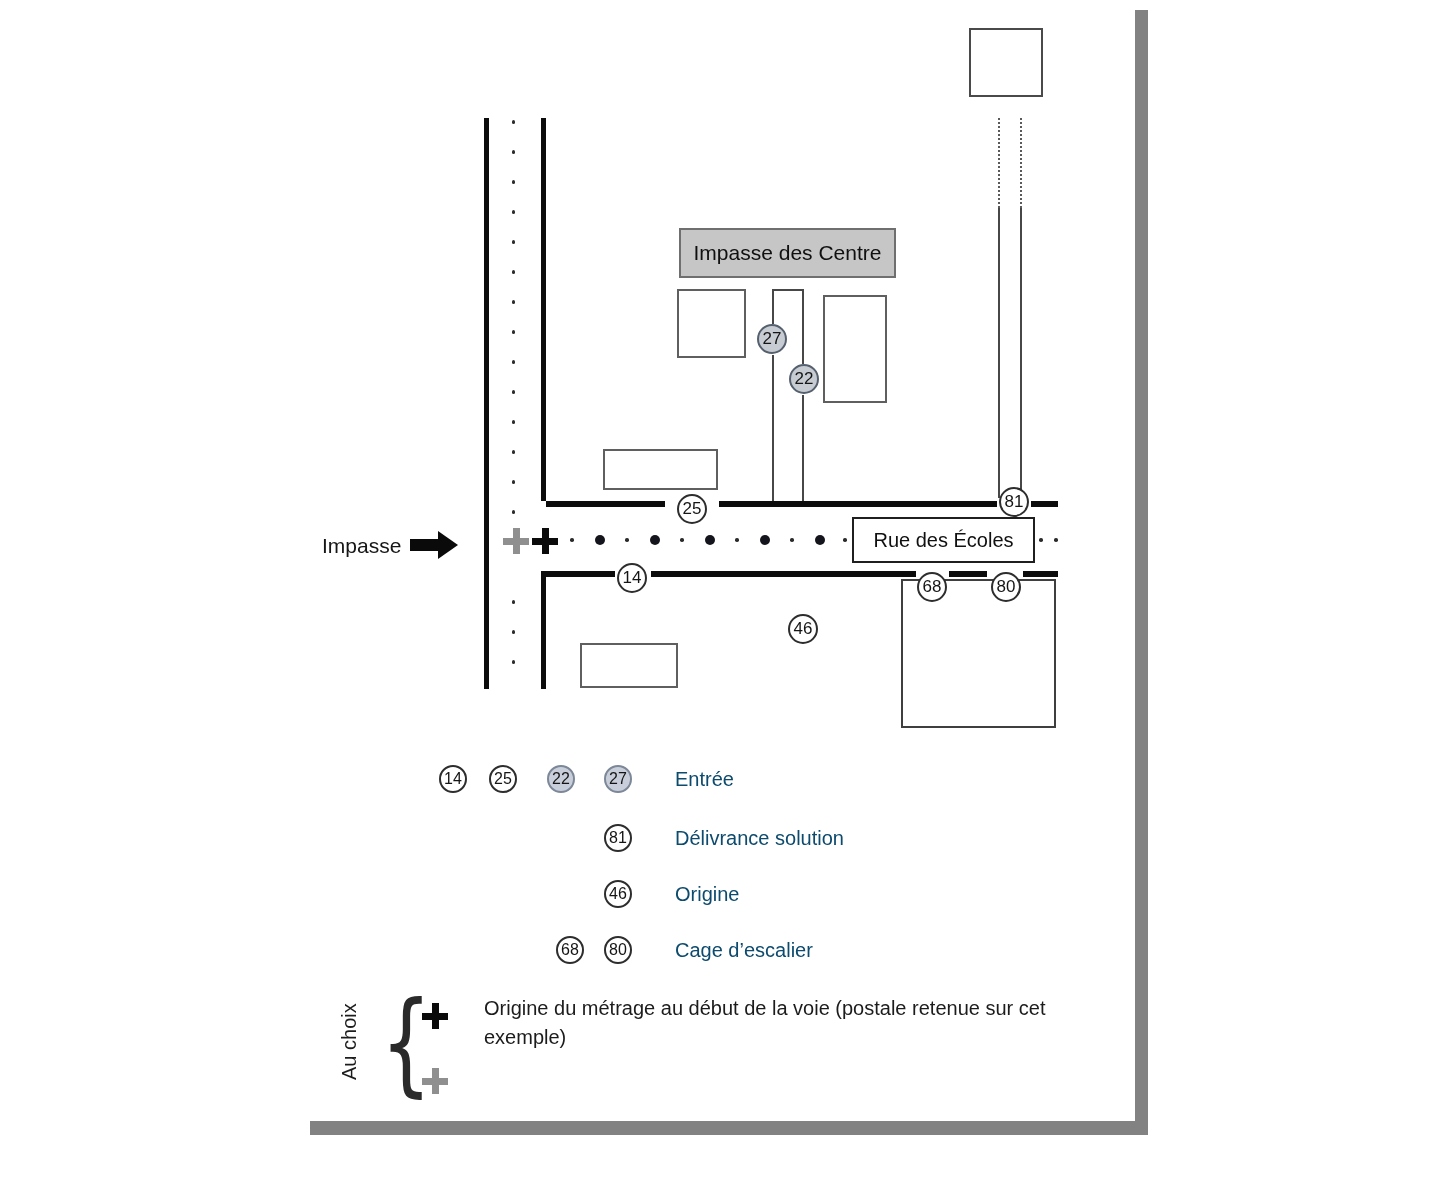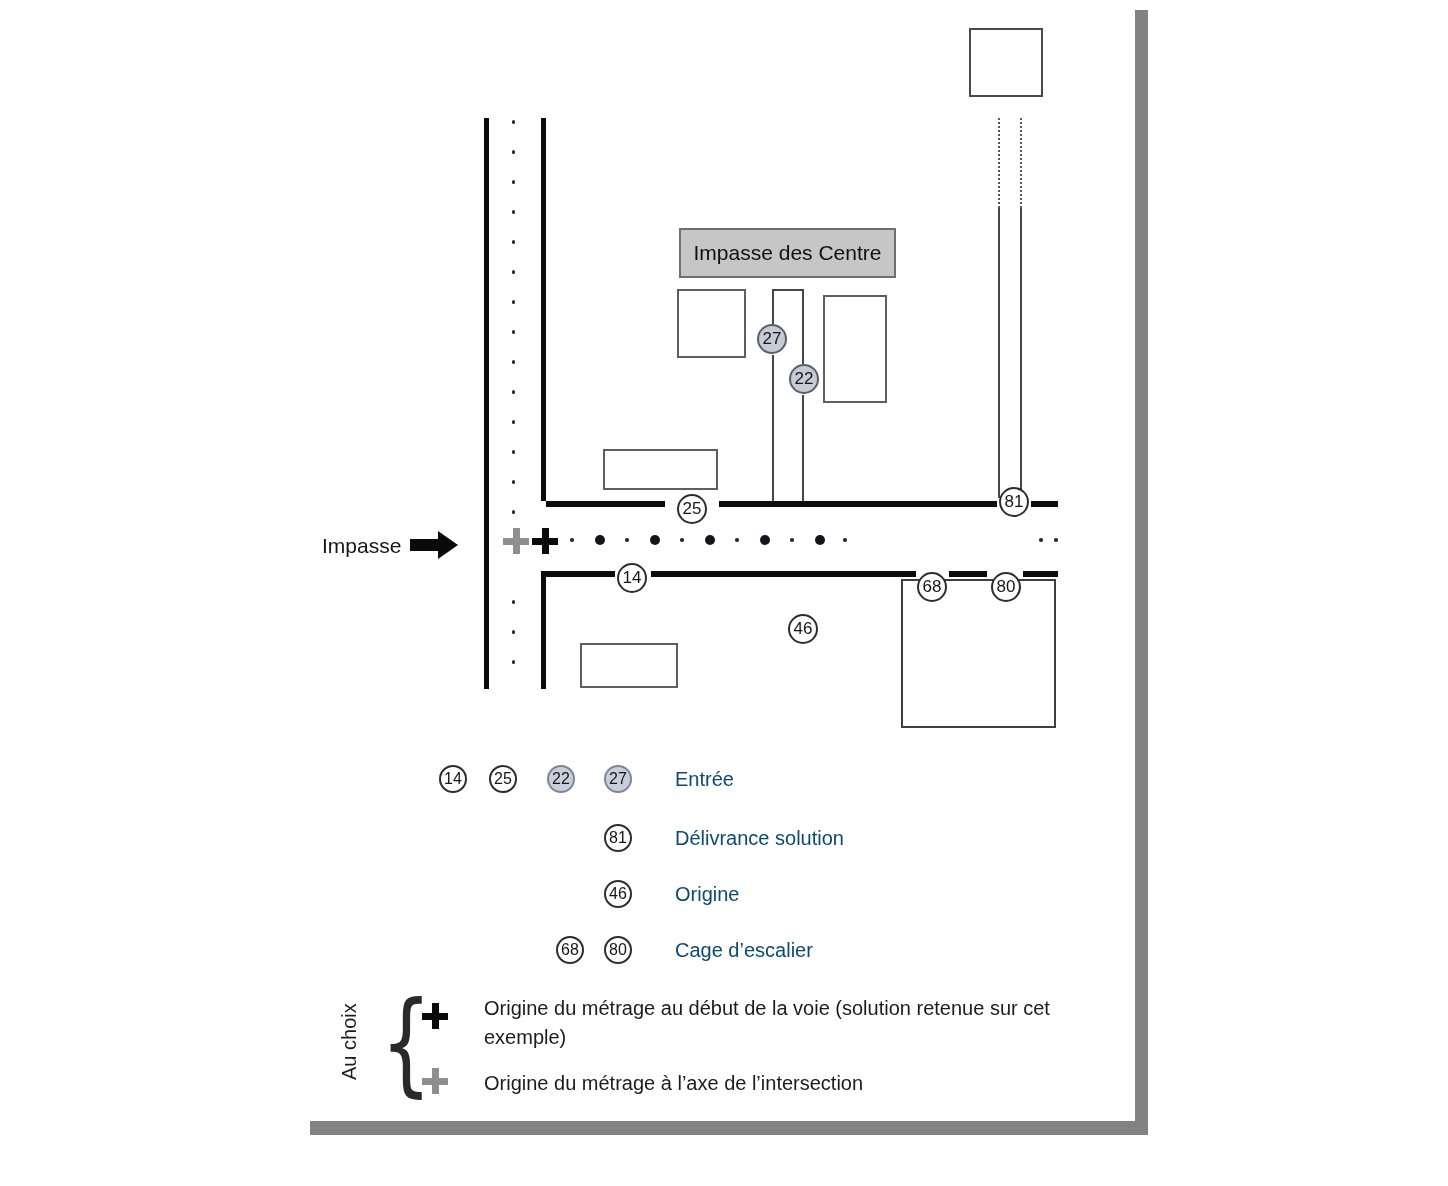--- a/index.html
+++ b/index.html
@@ -96,20 +96,23 @@
 
   <div class="building" style="left:969px;top:28px;width:70px;height:65px;border-color:#4a4a4a"></div>
   <div class="building" style="left:677px;top:289px;width:65px;height:65px"></div>
   <div class="building" style="left:823px;top:295px;width:60px;height:104px"></div>
   <div class="building" style="left:603px;top:449px;width:111px;height:37px"></div>
   <div class="building" style="left:580px;top:643px;width:94px;height:41px"></div>
   <div class="building" style="left:901px;top:579px;width:151px;height:145px;border-color:#3f3f3f"></div>
 
   <div class="impasse-box">
     <span>Impasse des Centre</span>
+  </div>
+  <div class="rue-box">
+    <span>Rue des Écoles</span>
   </div>
 
   <div class="plus gray" style="left:503px;top:528px;width:26px;height:26px">
       <div class="h"></div>
       <div class="v"></div>
     </div>
   <div class="plus black" style="left:532px;top:528px;width:26px;height:26px">
       <div class="h"></div>
       <div class="v"></div>
     </div>
@@ -186,20 +189,19 @@
       <span>80</span>
     </div>
   <div class="legend-label" style="left:675px;top:937px">Cage d’escalier</div>
 
   <div class="au-choix">Au choix</div>
   <div class="brace">{</div>
   <div class="plus black" style="left:422px;top:1003px;width:26px;height:26px">
       <div class="h"></div>
       <div class="v"></div>
     </div>
-  <div class="au-text" style="left:484px;top:994px;width:600px">Origine du métrage au début de la voie (solution retenue sur cet exemple)</div>
+  <div class="au-text" style="left:484px;top:994px;width:600px">Origine du métrage au début de la voie (postale retenue sur cet exemple)</div>
   <div class="plus gray" style="left:422px;top:1068px;width:26px;height:26px">
       <div class="h"></div>
       <div class="v"></div>
     </div>
-  <div class="au-text" style="left:484px;top:1069px;width:600px">Origine du métrage à l’axe de l’intersection</div>
 
 </div>
 
 </body></html>

